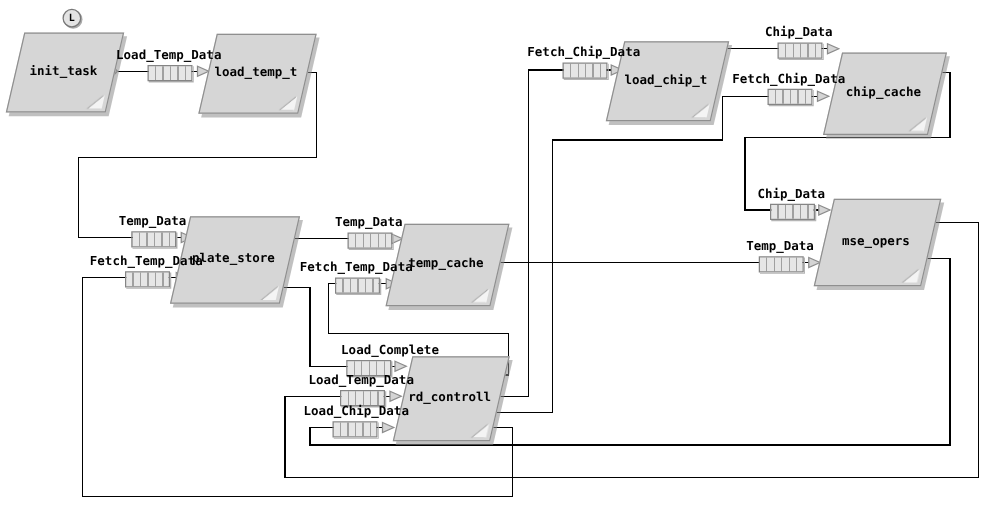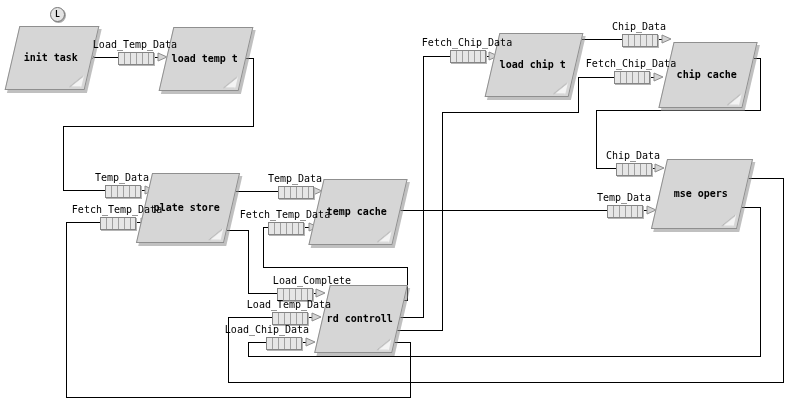--- a/index.html
+++ b/index.html
@@ -10,21 +10,21 @@
         transform:skewX(-13deg);box-shadow:3px 3px 0 rgba(140,140,140,.55);}
   .node-label{position:absolute;left:0;right:0;top:50%;
         transform:skewX(13deg) translateY(-55%);text-align:center;
         font-size:10px;font-weight:bold;color:#000;white-space:nowrap;overflow:hidden;}
   .fold{position:absolute;right:3px;bottom:2px;width:0;height:0;
         border-left:11px solid transparent;border-bottom:11px solid #f4f4f4;
         filter:drop-shadow(-1px 0 0 #9a9a9a);}
   .queue{position:absolute;width:34px;height:11px;border:1px solid #858585;
         background:repeating-linear-gradient(90deg,#e6e6e6 0px,#e6e6e6 5px,#a0a0a0 5px,#a0a0a0 6px);
         box-shadow:1px 1px 0 #b5b5b5;}
-  .qlabel{position:absolute;transform:translateX(-50%);font-size:10px;font-weight:normal;
+  .qlabel{position:absolute;transform:translateX(-50%);font-size:10px;font-weight:bold;
         color:#000;white-space:nowrap;line-height:11px;}
   .clock{position:absolute;width:13px;height:13px;border:1px solid #777;border-radius:50%;
         background:#e3e3e3;font-size:8px;font-weight:bold;text-align:center;line-height:13px;
         box-shadow:1px 1px 0 #aaa;color:#000;}
 </style>
 </head>
 <body>
 
 <div class="canvas">
 
@@ -147,15 +147,15 @@
   <div class="queue" style="left:607px;top:205px"></div>
   <div class="qlabel" style="left:624px;top:192px">Temp_Data</div>
 
   <div class="queue" style="left:277px;top:288px"></div>
   <div class="qlabel" style="left:312px;top:275px">Load_Complete</div>
 
   <div class="queue" style="left:272px;top:312px"></div>
   <div class="qlabel" style="left:289px;top:299px">Load_Temp_Data</div>
 
   <div class="queue" style="left:266px;top:337px"></div>
-  <div class="qlabel" style="left:267px;top:324px">Load_Chip_Data</div>
+  <div class="qlabel" style="left:285px;top:324px">Load_Chip_Data</div>
 
 </div>
 
 </body></html>

